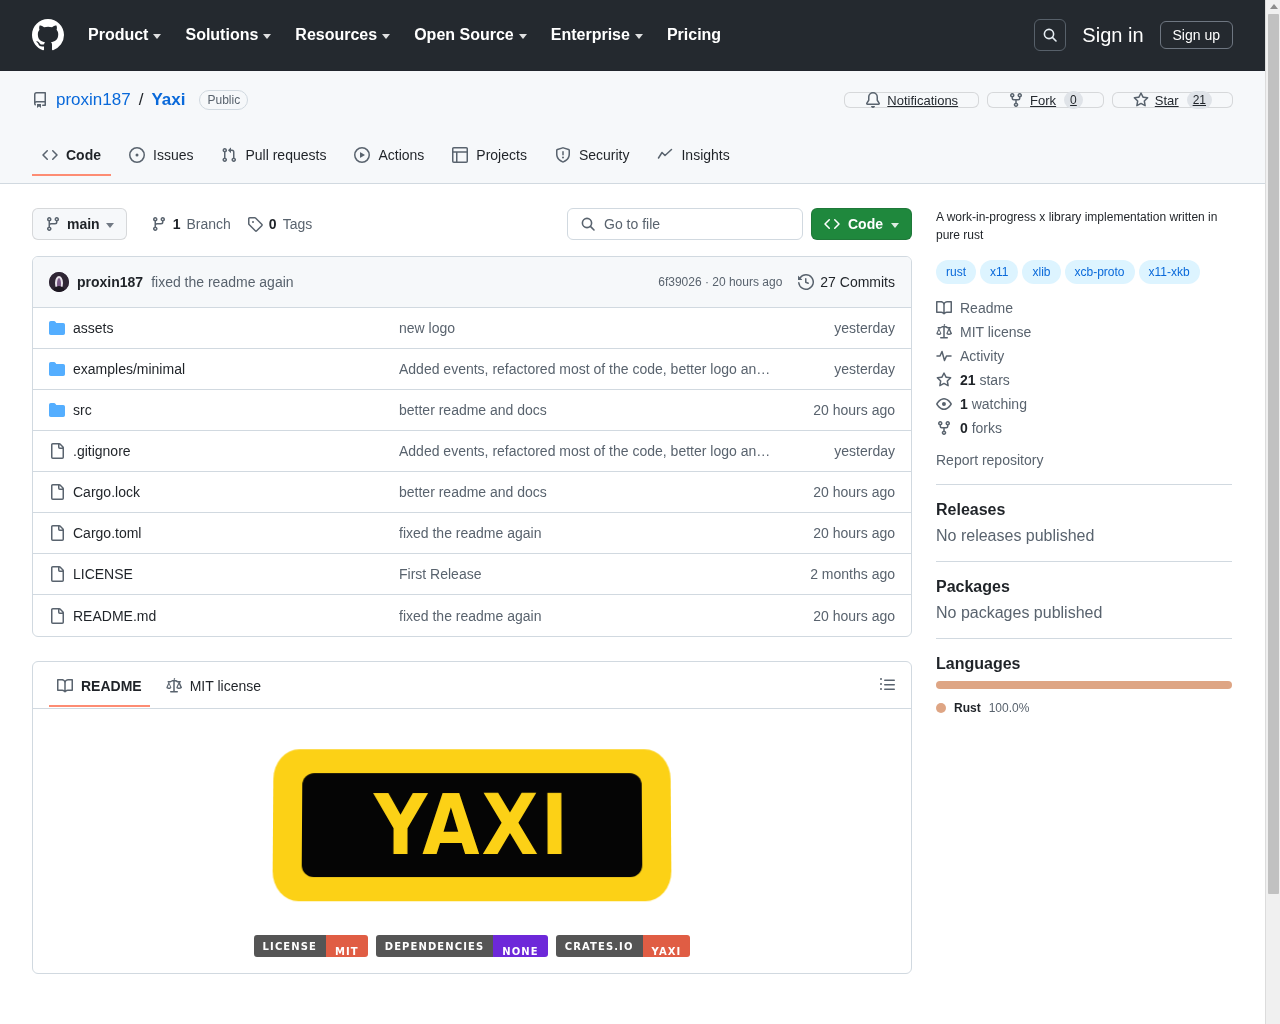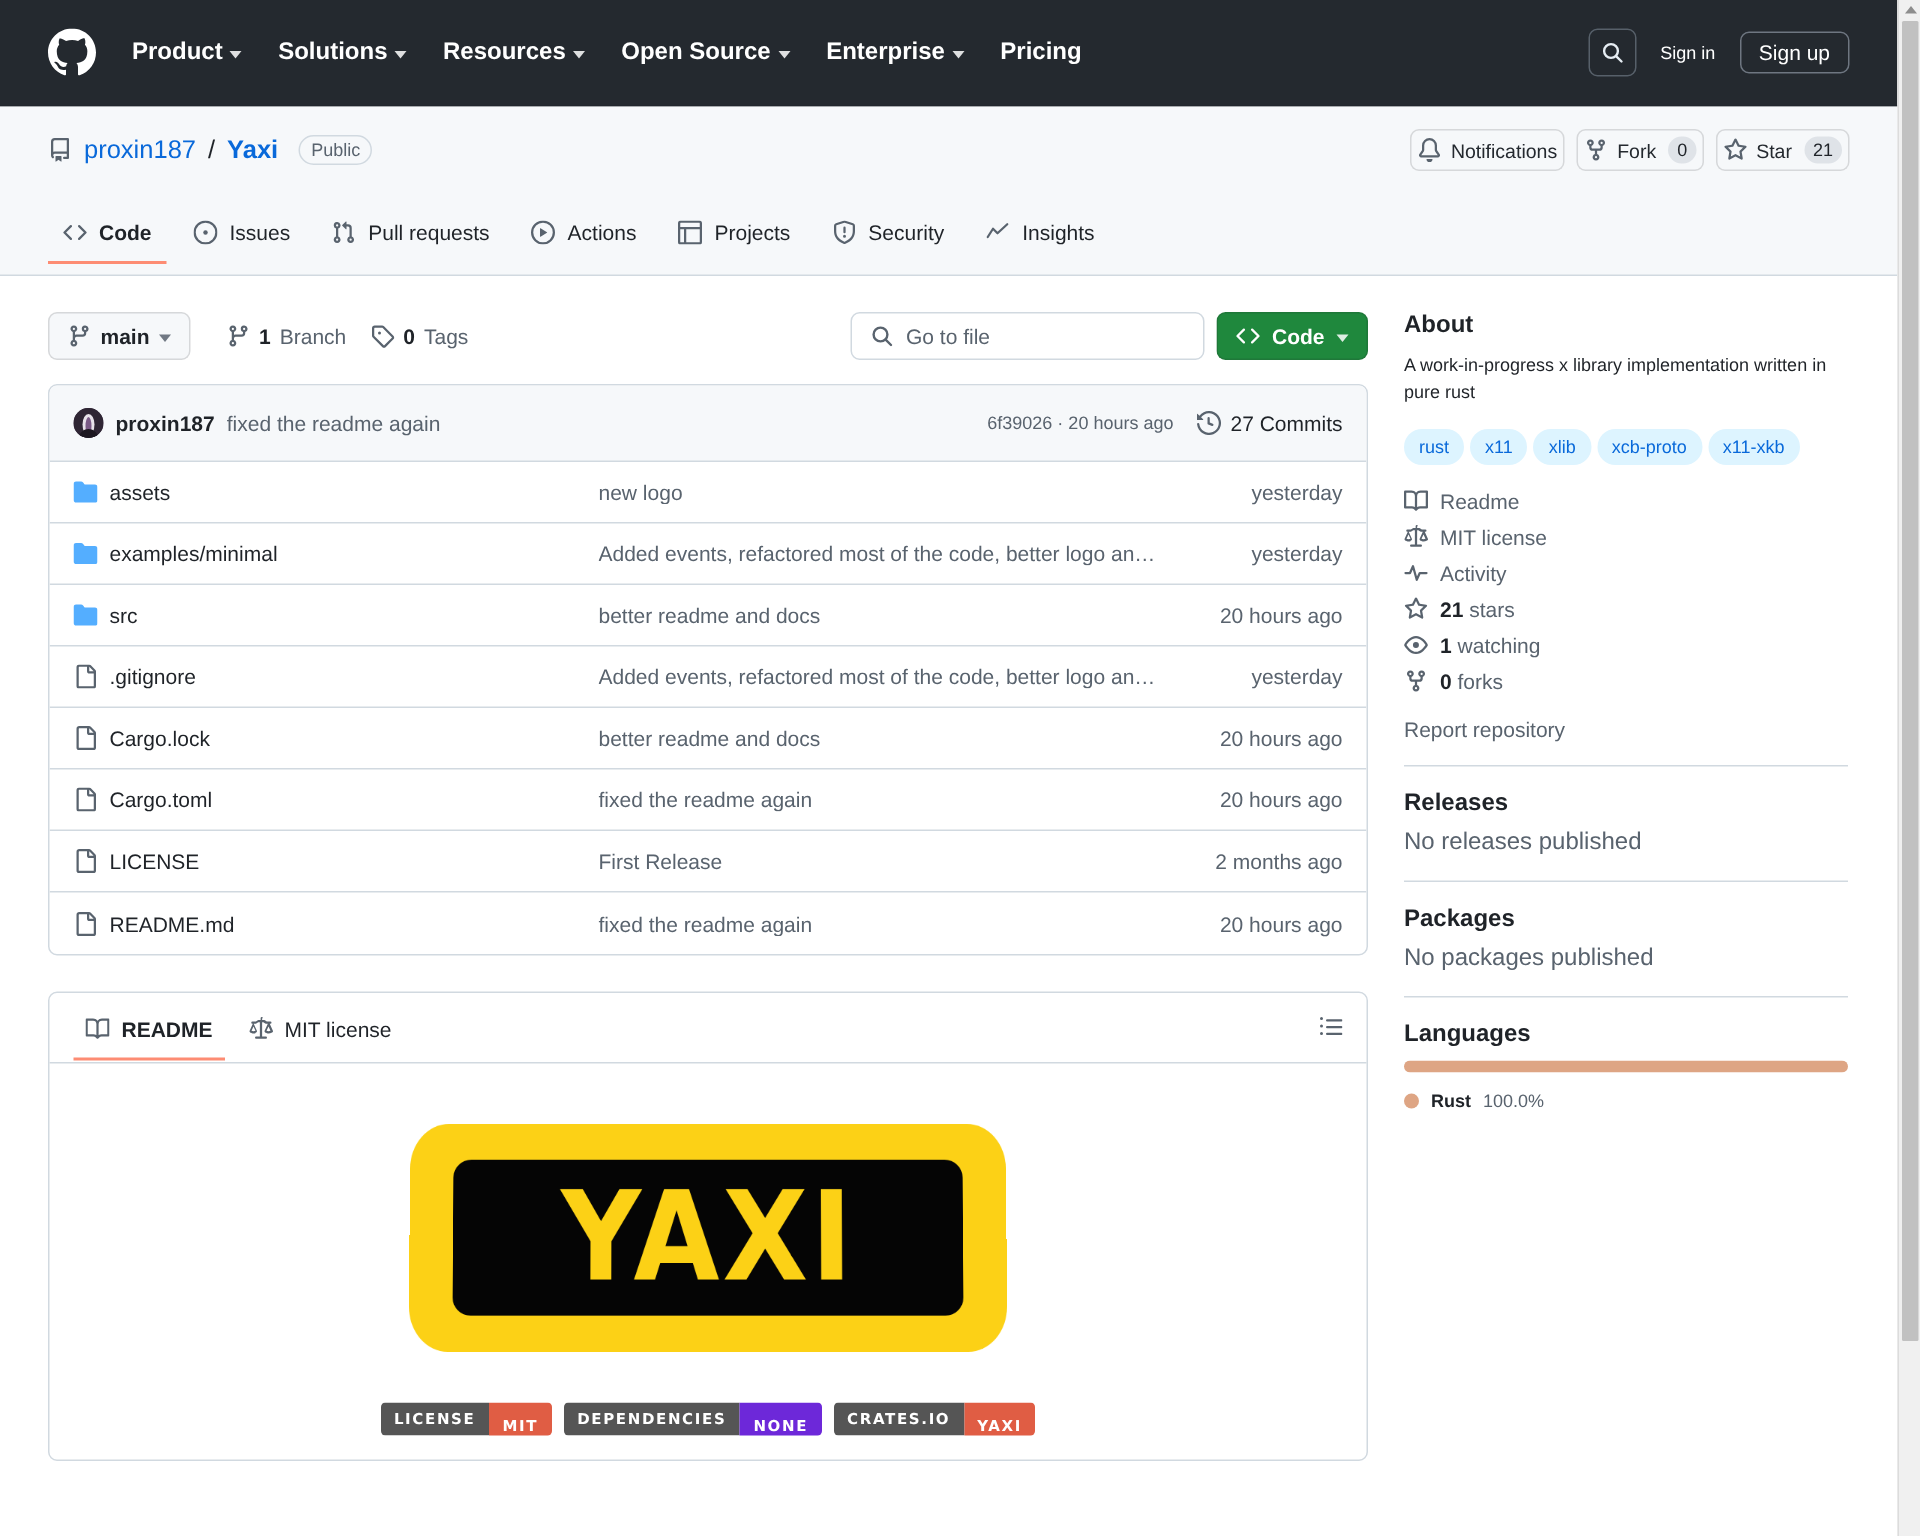--- a/index.html
+++ b/index.html
@@ -43,21 +43,21 @@
   }
   .caret-down {
     width:0;height:0;border-left:4px solid transparent;border-right:4px solid transparent;
     border-top:5px solid #ffffff; opacity:.85; margin-top:2px;
   }
   .hdr-right { margin-left:auto; display:flex; align-items:center; gap:16px; }
   .search-btn {
     width:32px;height:32px;border:1px solid #57606a;border-radius:6px;
     display:flex;align-items:center;justify-content:center;cursor:pointer;background:transparent;
   }
-  .signin-link { font-size:12px; color:#fff; cursor:pointer; }
+  .signin-link { font-size:20px; color:#fff; cursor:pointer; }
   .signup-btn {
     border:1px solid #6e7681; border-radius:6px; padding:5px 12px;
     font-size:14px; color:#fff; cursor:pointer; background:transparent;
   }
 
   
   .repo-header {
     background:#f6f8fa; border-bottom:1px solid #d1d9e0;
     padding:16px 32px 0 32px; height:113px;
   }
@@ -67,22 +67,22 @@
   .repo-sep { color:#1f2328; font-weight:300; }
   .repo-name { color:#0969da; font-weight:600; cursor:pointer; }
   .visibility-badge {
     border:1px solid #d1d9e0; border-radius:2em; padding:0 7px;
     font-size:12px; line-height:18px; color:#59636e; margin-left:6px;
   }
   .repo-actions { margin-left:auto; display:flex; align-items:center; gap:8px; }
   .gh-btn {
     display:flex; align-items:center; gap:6px;
     background:#f6f8fa; border:1px solid rgba(31,35,40,.15); border-radius:6px;
-    padding:4px 4px; font-size:13px; font-weight:500; color:#24292f; cursor:pointer;
-    height:28px; white-space:nowrap;
+    padding:4px 20px; font-size:13px; font-weight:500; color:#24292f; cursor:pointer;
+    height:16px; white-space:nowrap;text-decoration:underline;
   }
   .counter {
     background:#dfe3e8; border-radius:2em; padding:0 6px;
     font-size:12px; line-height:18px; color:#1f2328; font-weight:500; margin-left:2px;
   }
   .repo-tabs { display:flex; align-items:flex-end; gap:8px; margin-top:17px; height:46px; }
   .repo-tab {
     display:flex; align-items:center; gap:8px;
     padding:7px 10px 11px 10px; font-size:14px; color:#1f2328; cursor:pointer;
     border-bottom:2px solid transparent; white-space:nowrap;
@@ -573,21 +573,20 @@
             <div class="badge">
               <span class="k">CRATES.IO</span>
               <span class="v" style="background:#e05d44">YAXI</span>
             </div>
           </div>
         </div>
       </div>
     </div>
 
     <div class="col-right">
-      <h2 class="side-h">About</h2>
       <p class="about-desc">A work-in-progress x library implementation written in pure rust</p>
       <div class="topics">
         <span class="topic">rust</span>
         <span class="topic">x11</span>
         <span class="topic">xlib</span>
         <span class="topic">xcb-proto</span>
         <span class="topic">x11-xkb</span>
       </div>
 
       <div class="side-links">

